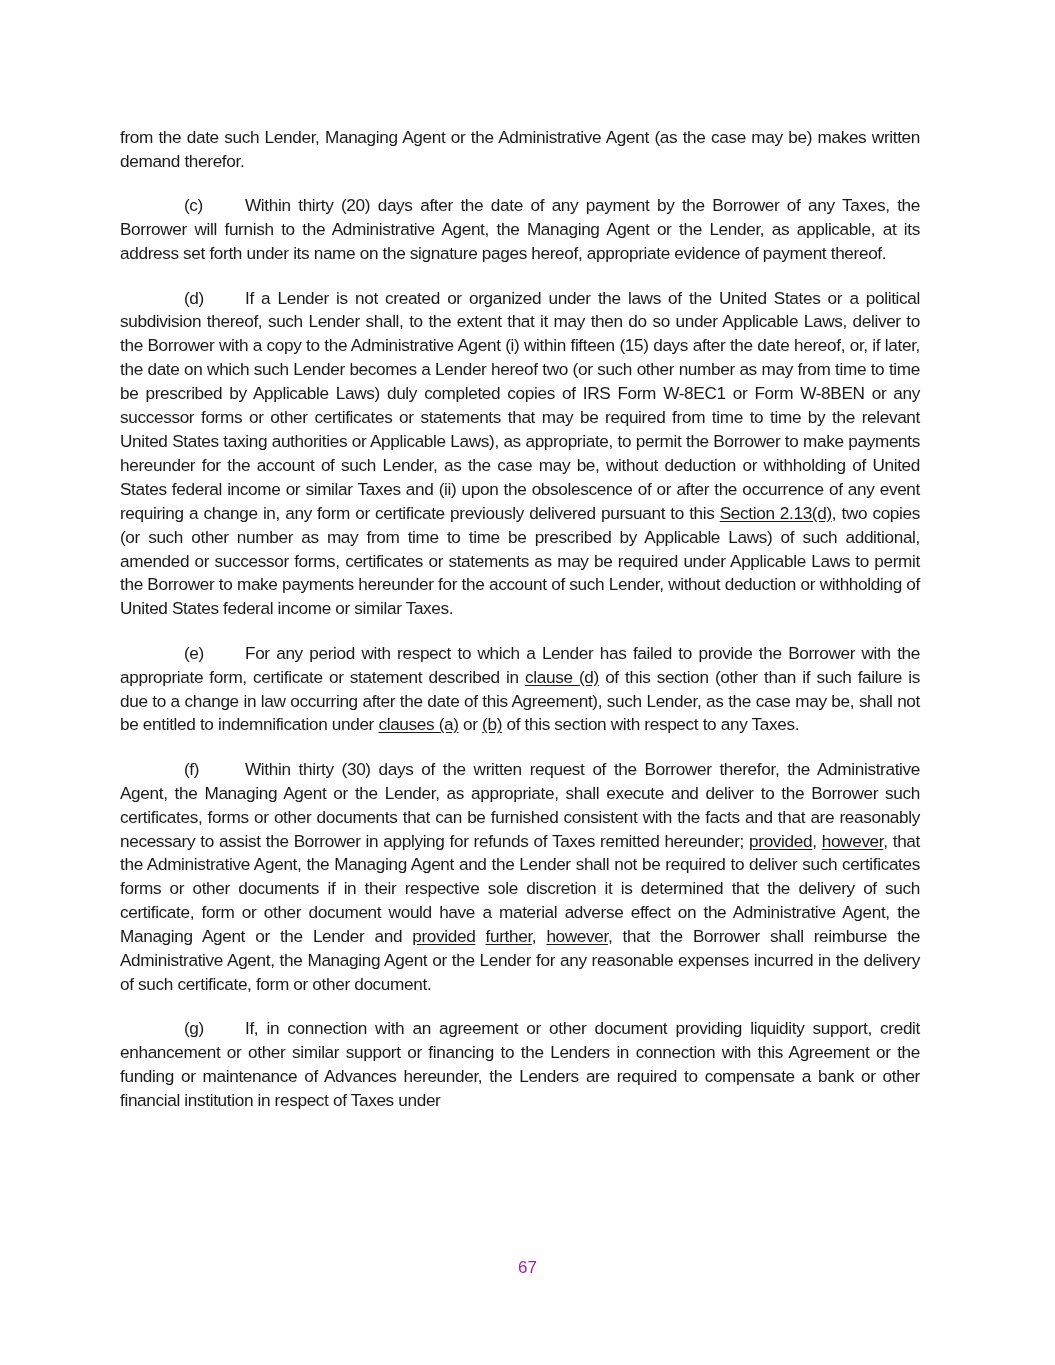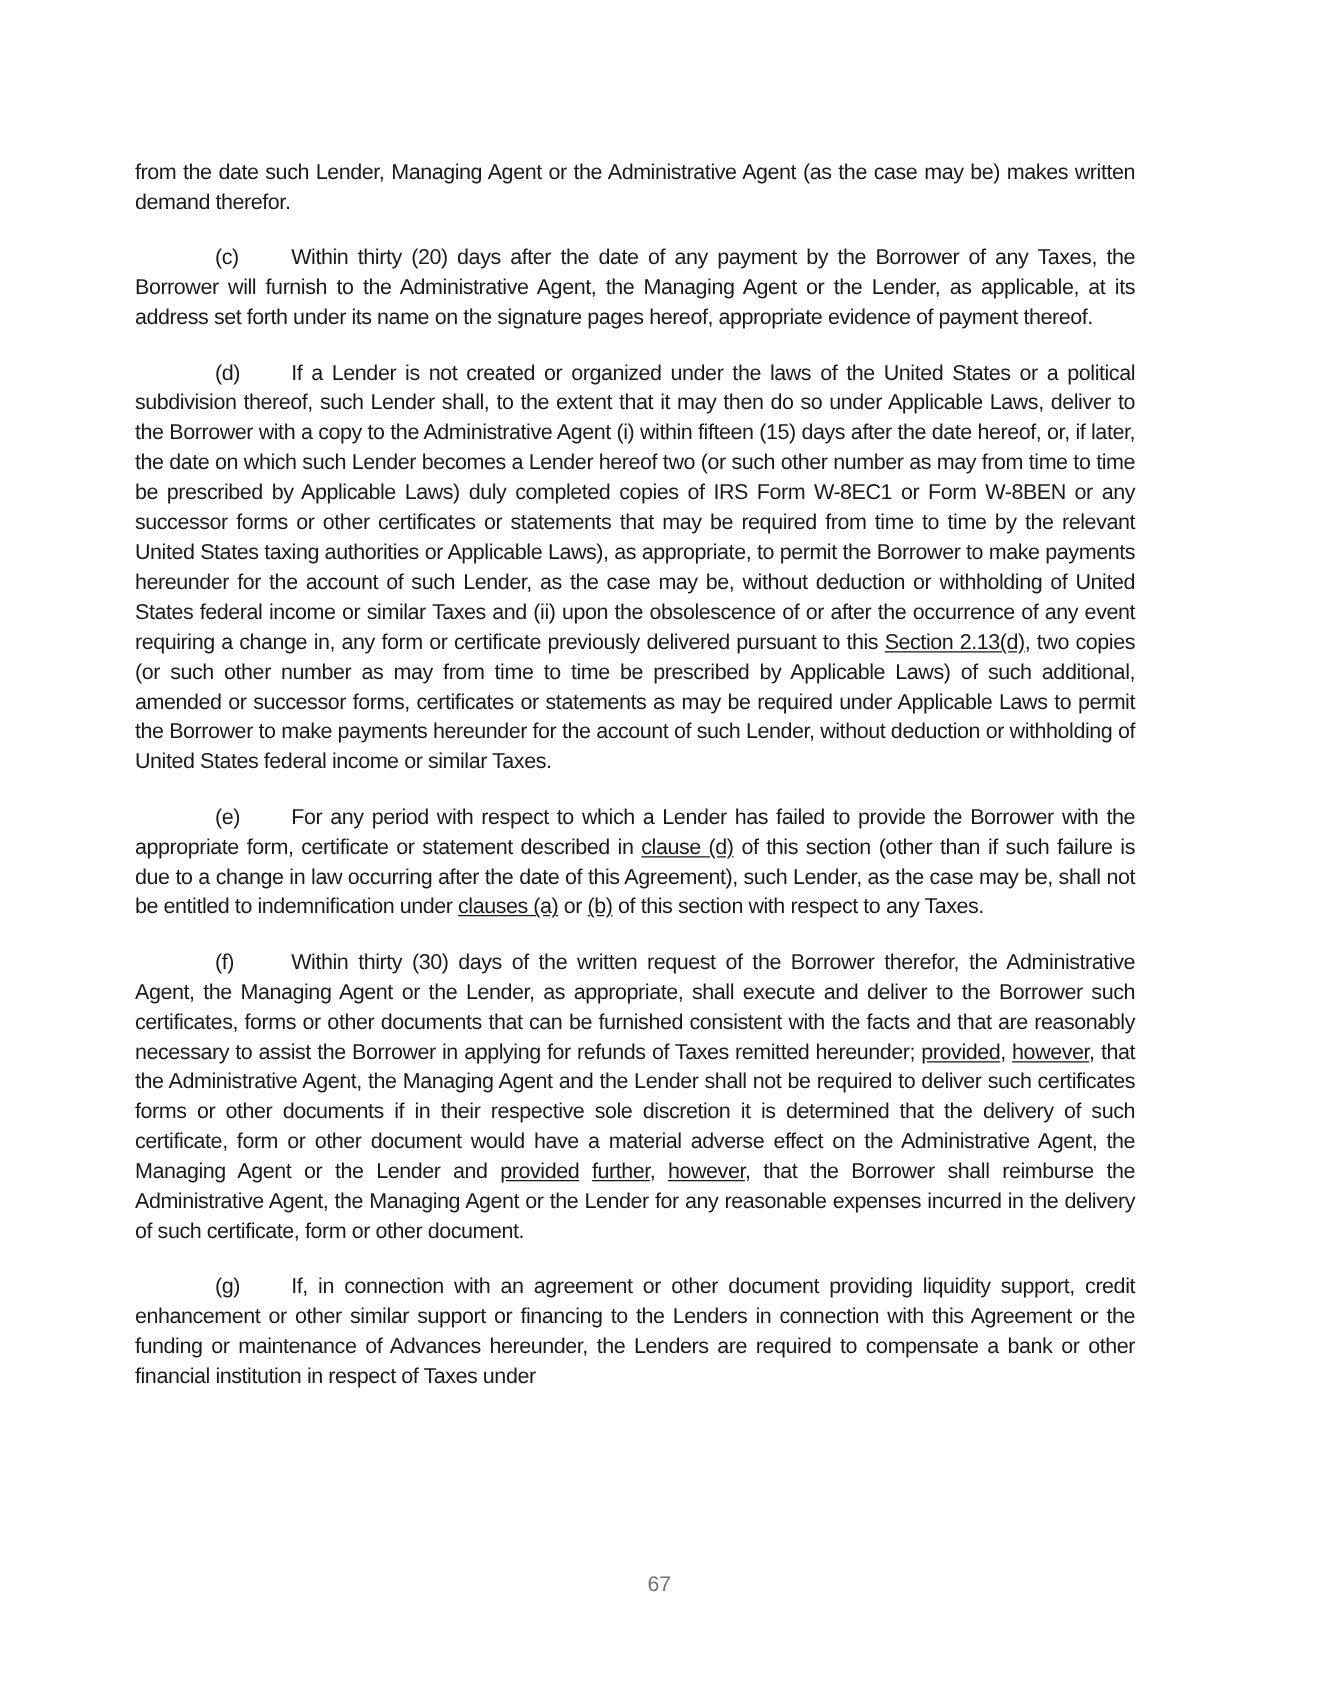--- a/index.html
+++ b/index.html
@@ -1,28 +1,28 @@
 <!DOCTYPE html>
 <html><head>
 <meta charset="utf-8">
 <style>
   html, body { margin: 0; padding: 0; background: #ffffff; }
   body { width: 1055px; height: 1365px; position: relative; overflow: hidden; }
   .page {
-    position: absolute; left: 108px; top: 126px; width: 800px;
+    position: absolute; left: 120px; top: 126px; width: 800px;
     font-family: "Liberation Sans", sans-serif;
     font-size: 17.2px; line-height: 23.9px; color: #1a1a1a;
     letter-spacing: -0.35px;
   }
   .para { text-align: justify; margin: 0 0 20.5px 0; }
   .para .label { display: inline-block; width: 61px; margin-left: 64px; }
   u { text-underline-offset: 2px; }
   .page-number {
     position: absolute; top: 1258px; left: 0; width: 1055px; text-align: center;
-    font-family: "Liberation Sans", sans-serif; font-size: 17px; color: #737373;
+    font-family: "Liberation Sans", sans-serif; font-size: 17px; color: #a21caf;
   }
 </style>
 </head>
 <body>
 
 <div class="page" id="page">
     <p class="para"><span>from the date such Lender, Managing Agent or the Administrative Agent (as the case may be) makes written demand therefor.</span></p>
     <p class="para"><span class="label">(c)</span><span>Within thirty (20) days after the date of any payment by the Borrower of any Taxes, the Borrower will furnish to the Administrative Agent, the Managing Agent or the Lender, as applicable, at its address set forth under its name on the signature pages hereof, appropriate evidence of payment thereof.</span></p>
     <p class="para"><span class="label">(d)</span><span>If a Lender is not created or organized under the laws of the United States or a political subdivision thereof, such Lender shall, to the extent that it may then do so under Applicable Laws, deliver to the Borrower with a copy to the Administrative Agent (i) within fifteen (15) days after the date hereof, or, if later, the date on which such Lender becomes a Lender hereof two (or such other number as may from time to time be prescribed by Applicable Laws) duly completed copies of IRS Form W-8EC1 or Form W-8BEN or any successor forms or other certificates or statements that may be required from time to time by the relevant United States taxing authorities or Applicable Laws), as appropriate, to permit the Borrower to make payments hereunder for the account of such Lender, as the case may be, without deduction or withholding of United States federal income or similar Taxes and (ii) upon the obsolescence of or after the occurrence of any event requiring a change in, any form or certificate previously delivered pursuant to this </span><u>Section 2.13(d)</u><span>, two copies (or such other number as may from time to time be prescribed by Applicable Laws) of such additional, amended or successor forms, certificates or statements as may be required under Applicable Laws to permit the Borrower to make payments hereunder for the account of such Lender, without deduction or withholding of United States federal income or similar Taxes.</span></p>
     <p class="para"><span class="label">(e)</span><span>For any period with respect to which a Lender has failed to provide the Borrower with the appropriate form, certificate or statement described in </span><u>clause (d)</u><span> of this section (other than if such failure is due to a change in law occurring after the date of this Agreement), such Lender, as the case may be, shall not be entitled to indemnification under </span><u>clauses (a)</u><span> or </span><u>(b)</u><span> of this section with respect to any Taxes.</span></p>

